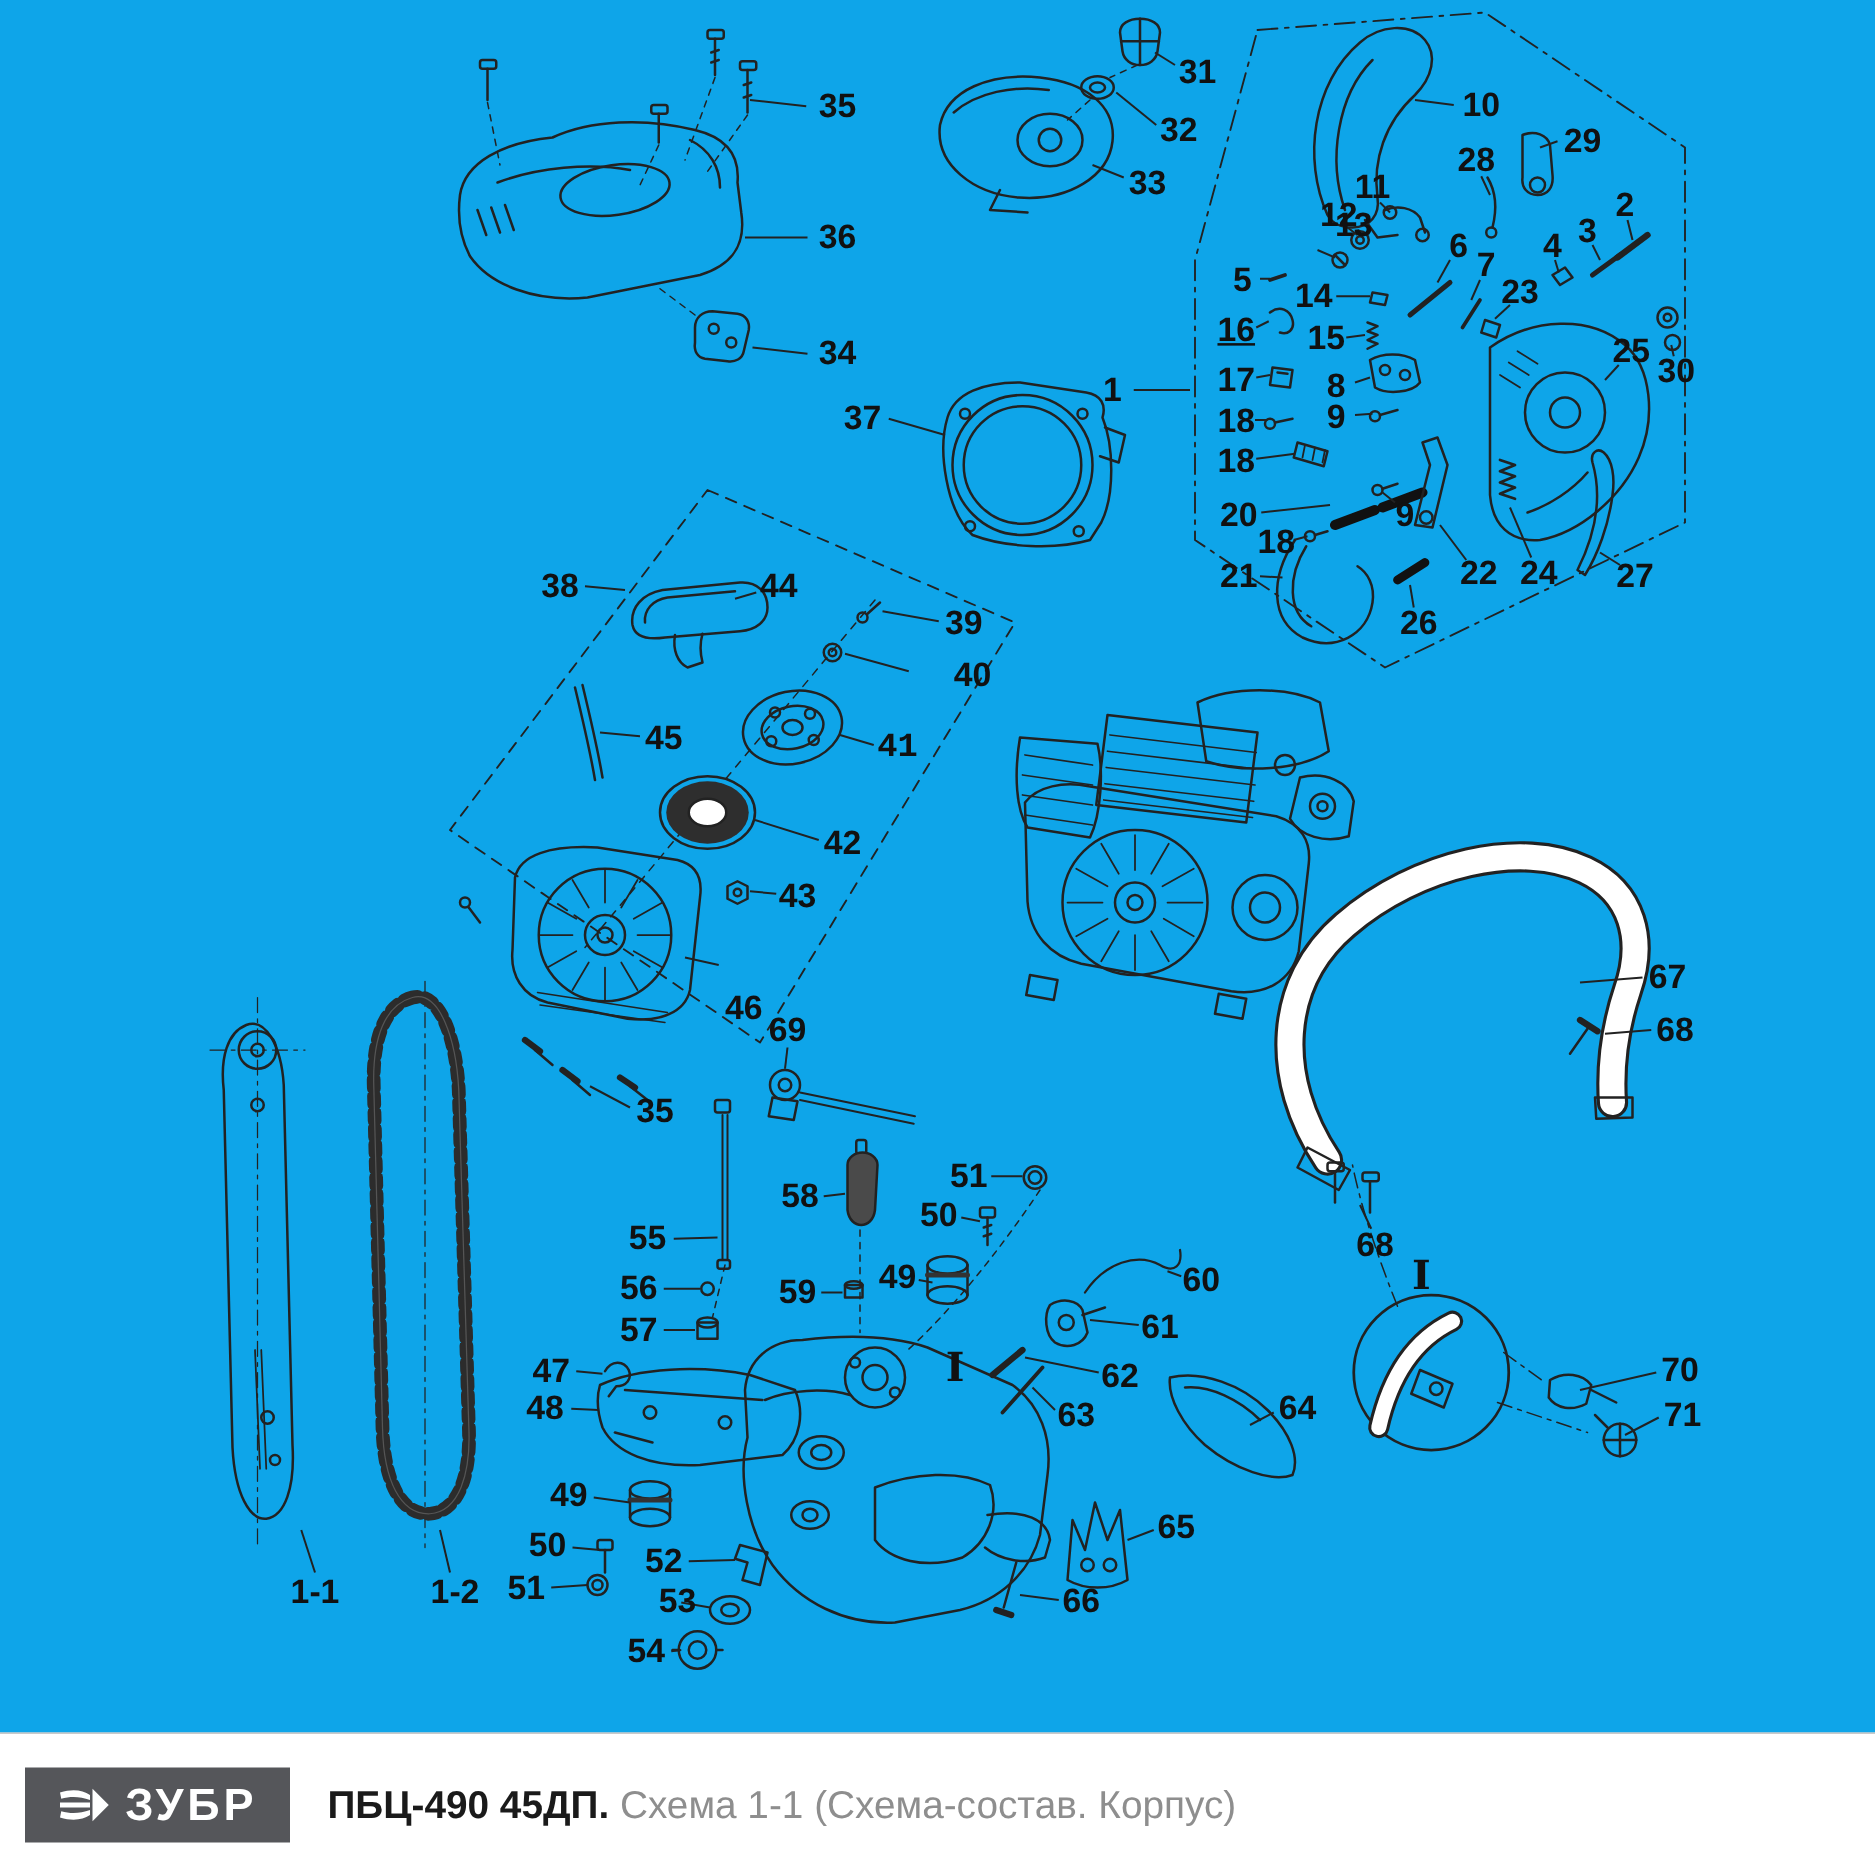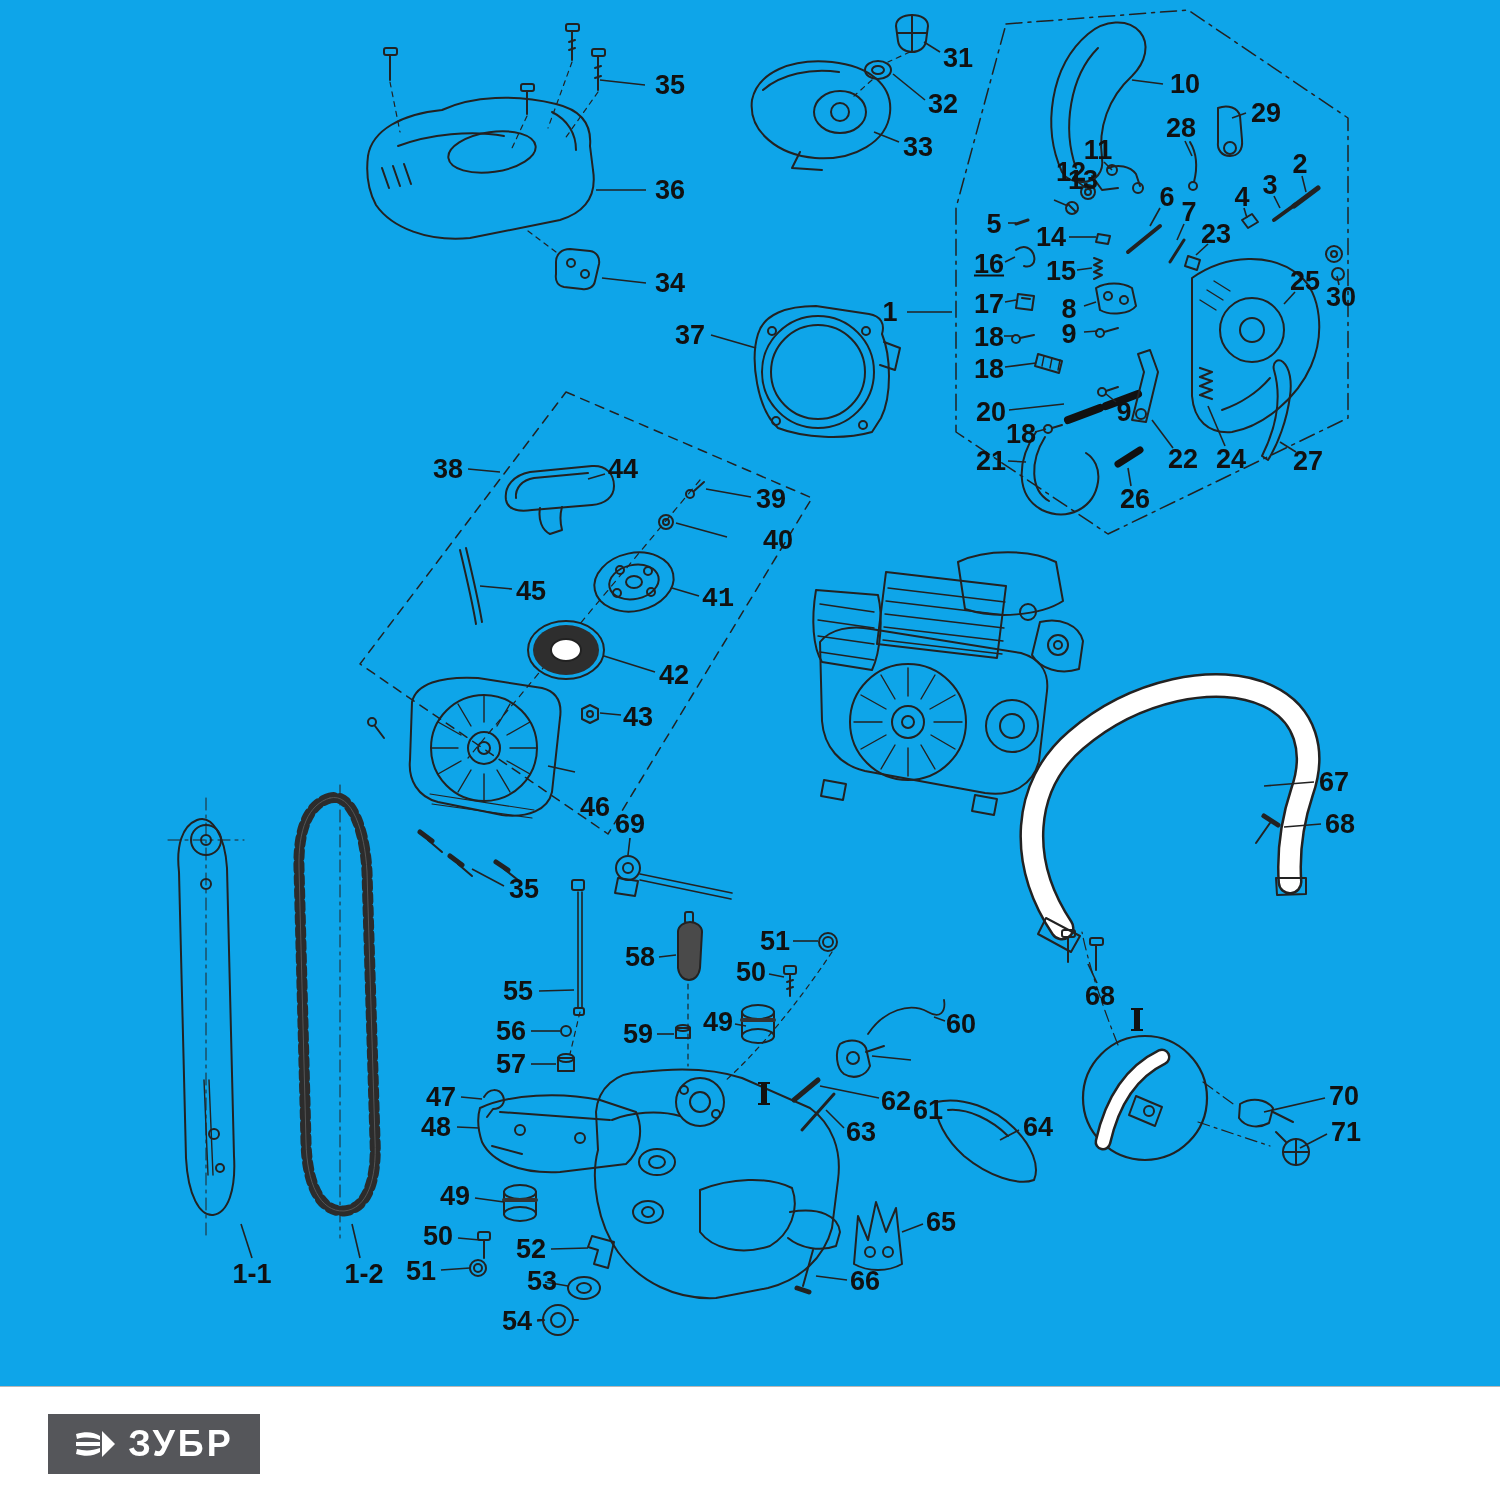--- a/index.html
+++ b/index.html
@@ -3,21 +3,21 @@
 <meta charset="utf-8">
 <style>
   *{box-sizing:border-box;margin:0;padding:0}
   html,body{background:#fff}
   body{width:1500px;height:1500px;font-family:"Liberation Sans",sans-serif}
   #page{position:relative;width:1500px;height:1500px;background:#0ea5e9;overflow:hidden}
   #artwork,#callout-svg{position:absolute;left:0;top:0}
   #callout-labels{position:absolute;left:0;top:0;width:100%;height:100%;pointer-events:none}
   .callout{position:absolute;transform:translate(-50%,-50%);font-weight:700;font-size:27px;color:#111;white-space:nowrap}
   .callout.roman{font-family:"DejaVu Serif",serif;font-size:32px;font-weight:700}
-  #footer{position:absolute;left:0;top:1386px;width:1500px;height:114px;border-top:1px solid #b8b8b8;display:flex;align-items:center;gap:30px;padding-left:48px;background:#fff}
+  #footer{position:absolute;left:0;top:1386px;width:1500px;height:114px;border-top:1px solid #b8b8b8;display:flex;align-items:center;gap:30px;padding-left:20px;background:#fff}
   #logo{width:212px;height:60px;background:#55565a;color:#fff;display:flex;align-items:center;justify-content:center;gap:12px;flex:none}
   #logo .brand{font-weight:700;font-size:36px;letter-spacing:3px}
   #title{font-size:31px;color:#1a1a1a}
   #title .model{font-weight:700}
   #title .sub{color:#8e8e8e}
 </style>
 </head>
 <body>
 
 <div id="page">
@@ -561,21 +561,21 @@
       <div class="callout" style="left: 524px; top: 889px;">35</div>
       <div class="callout" style="left: 775px; top: 941px;">51</div>
       <div class="callout" style="left: 640px; top: 957px;">58</div>
       <div class="callout" style="left: 751px; top: 972px;">50</div>
       <div class="callout" style="left: 518px; top: 991px;">55</div>
       <div class="callout" style="left: 1100px; top: 996px;">68</div>
       <div class="callout" style="left: 961px; top: 1024px;">60</div>
       <div class="callout" style="left: 718px; top: 1022px;">49</div>
       <div class="callout" style="left: 511px; top: 1031px;">56</div>
       <div class="callout" style="left: 638px; top: 1034px;">59</div>
-      <div class="callout" style="left: 928px; top: 1062px; margin-top: 48px;">61</div>
+      <div class="callout" style="left: 928px; top: 1062px;">61</div>
       <div class="callout" style="left: 511px; top: 1064px;">57</div>
       <div class="callout" style="left: 896px; top: 1101px;">62</div>
       <div class="callout" style="left: 441px; top: 1097px;">47</div>
       <div class="callout" style="left: 436px; top: 1127px;">48</div>
       <div class="callout" style="left: 861px; top: 1132px;">63</div>
       <div class="callout" style="left: 1038px; top: 1127px;">64</div>
       <div class="callout" style="left: 1344px; top: 1096px;">70</div>
       <div class="callout" style="left: 1346px; top: 1132px;">71</div>
       <div class="callout" style="left: 455px; top: 1196px;">49</div>
       <div class="callout" style="left: 941px; top: 1222px;">65</div>
@@ -594,15 +594,19 @@
 <div id="footer">
   <div id="logo">
     <svg width="42" height="34" viewBox="0 0 42 34">
       <path d="M2,7 C12,4 20,5 26,9 L26,13 C18,10 10,10 3,12 Z" fill="#fff"></path>
       <path d="M2,15 L26,15 L26,19 L2,19 Z" fill="#fff"></path>
       <path d="M2,27 C12,30 20,29 26,25 L26,21 C18,24 10,24 3,22 Z" fill="#fff"></path>
       <path d="M28,4 L41,17 L28,30 Z" fill="#fff"></path>
     </svg>
     <span class="brand">ЗУБР</span>
   </div>
+  <div id="title">
+    <span class="model">ПБЦ-490 45ДП.</span>
+    <span class="sub">Схема 1-1 (Схема-состав. Корпус)</span>
+  </div>
 </div>
 
 </div>
 
 </body></html>

